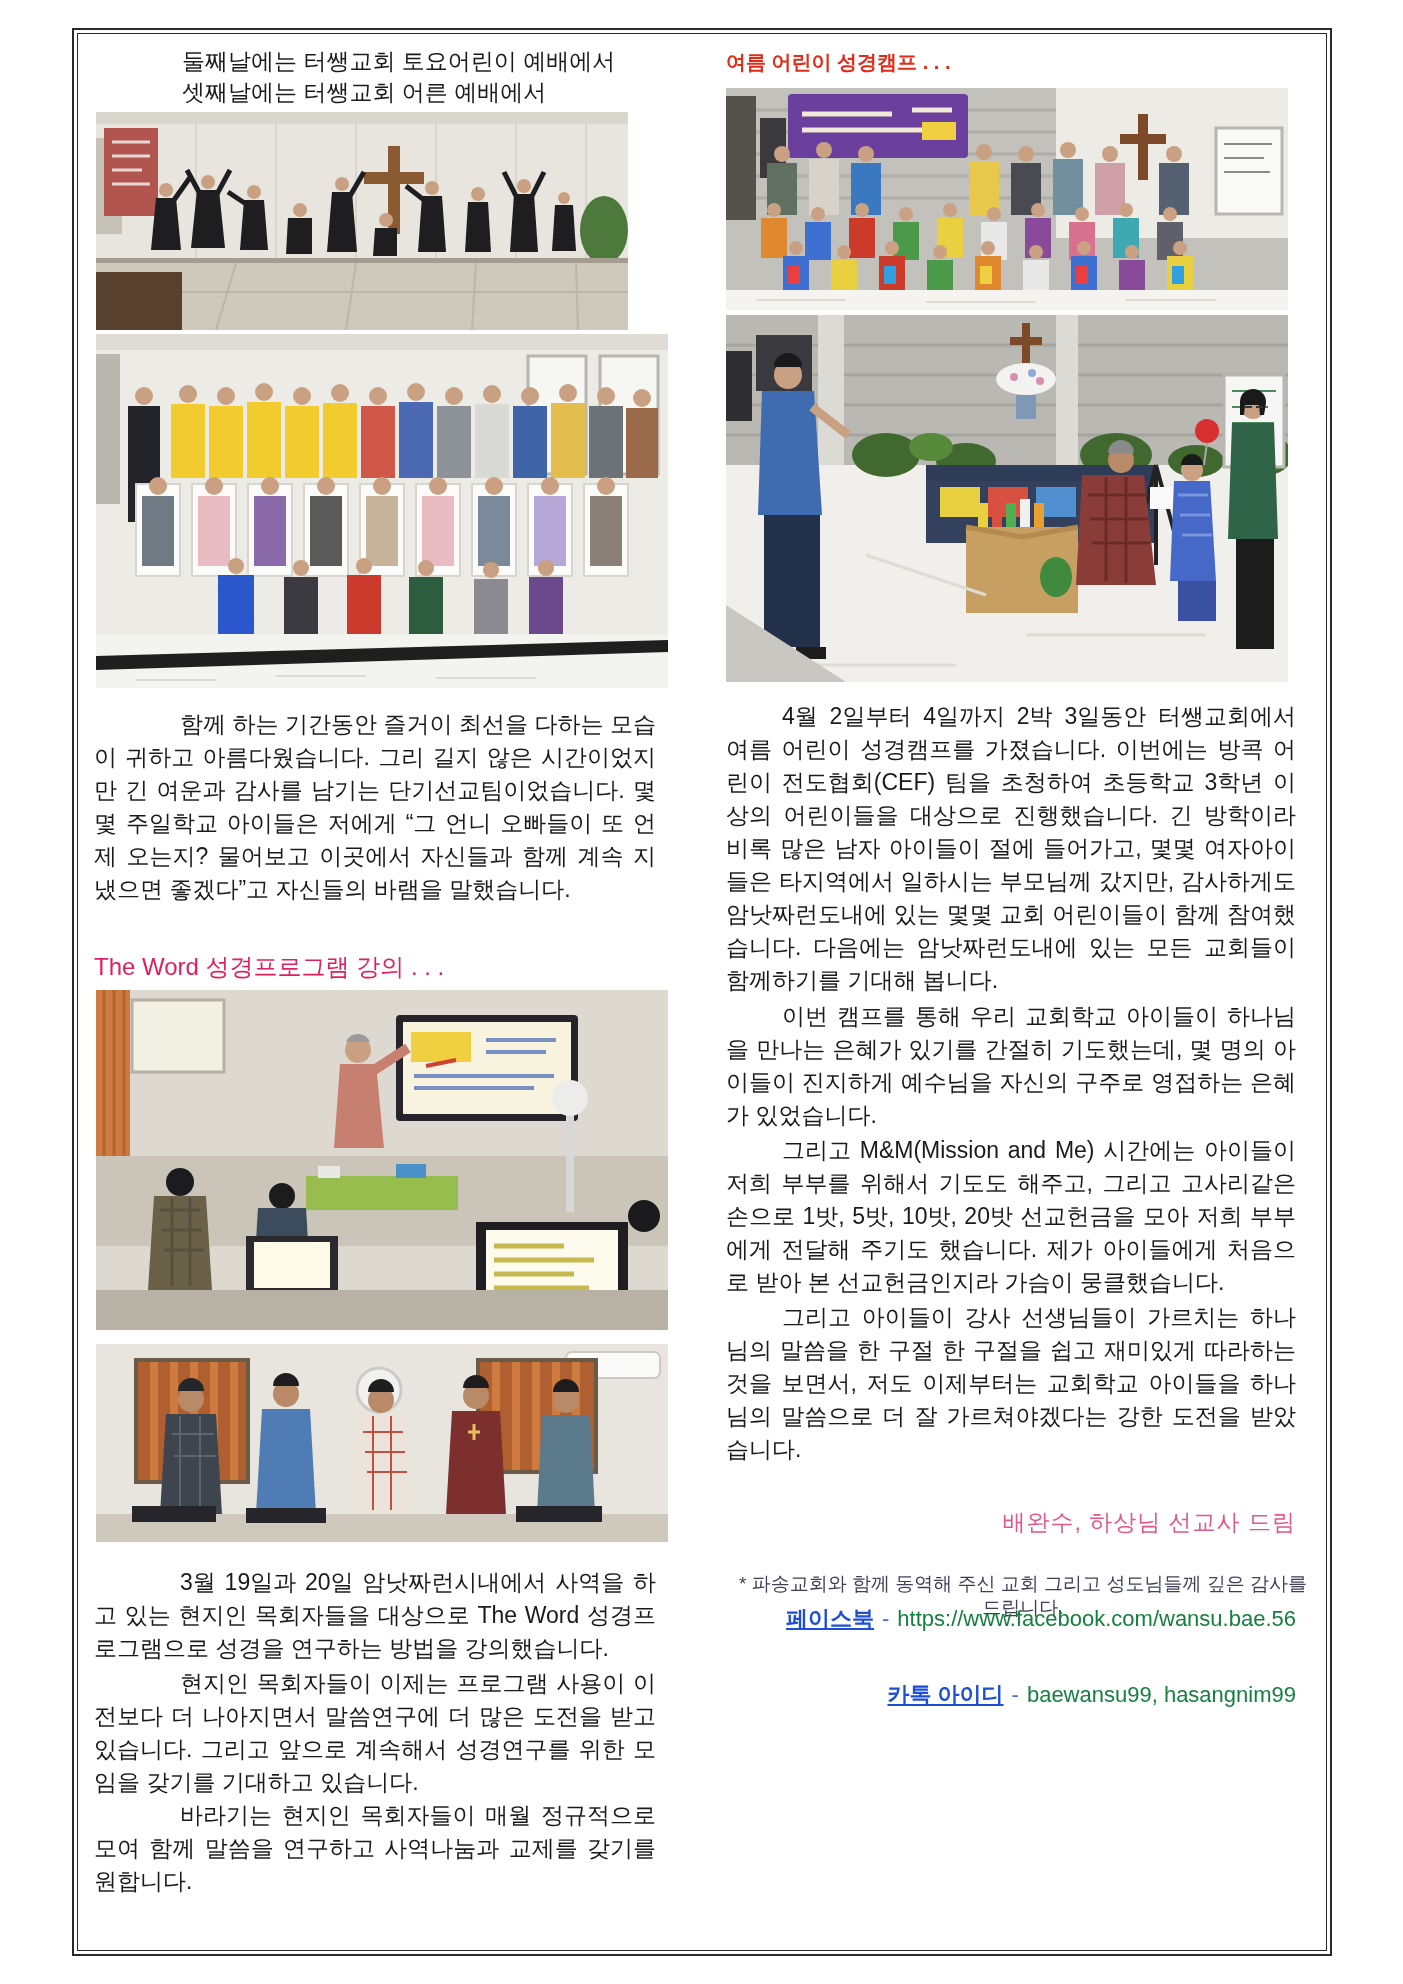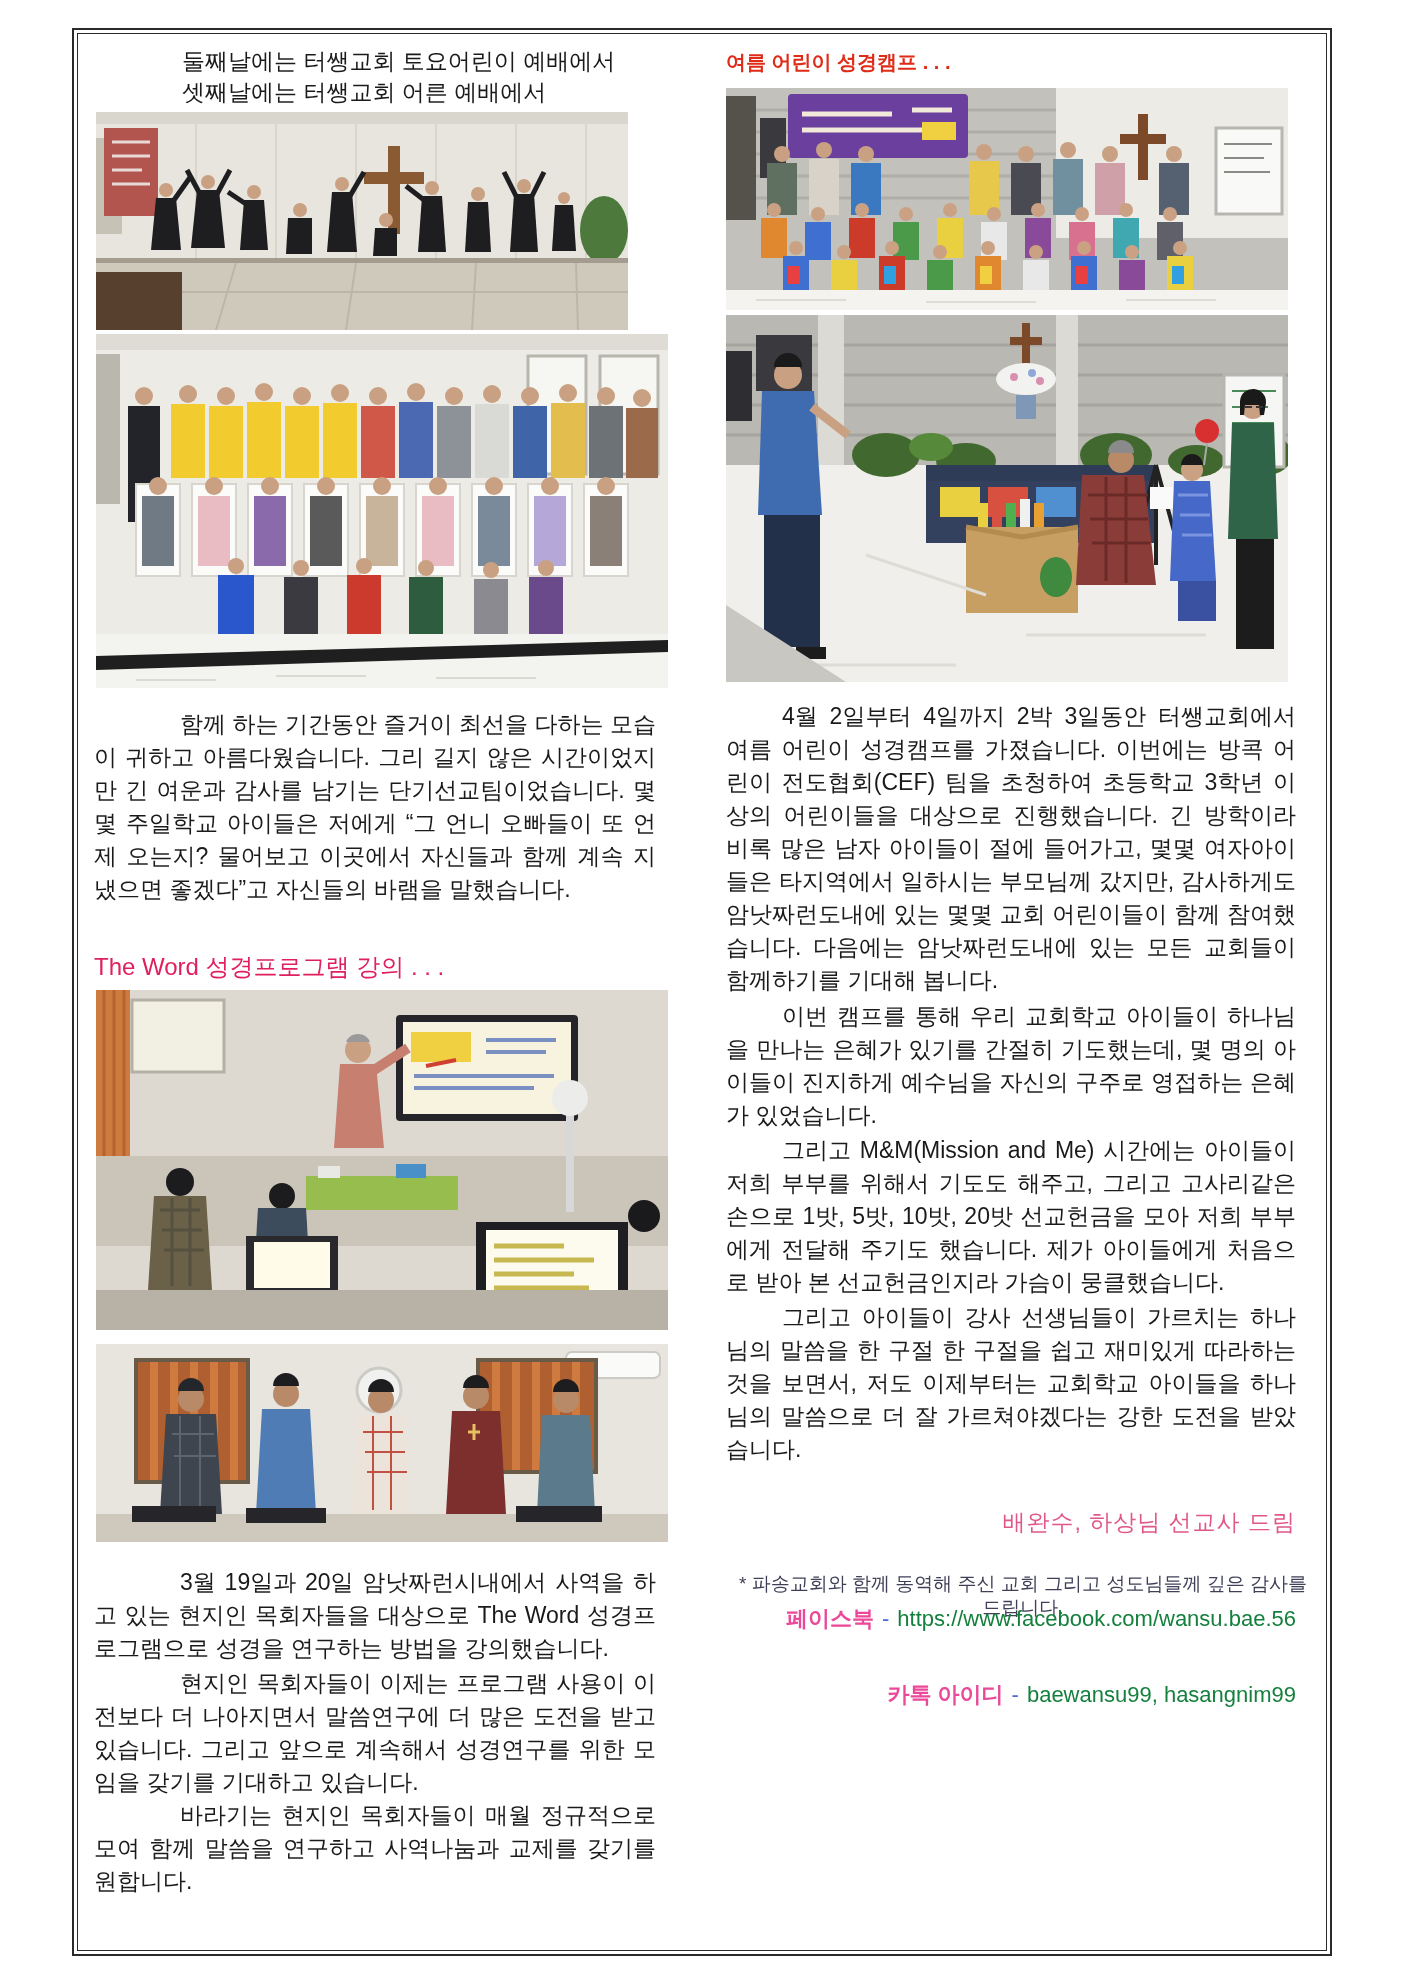--- a/index.html
+++ b/index.html
@@ -16,21 +16,21 @@
   .ind-l{text-indent:86px;}
   .ind-r{text-indent:56px;}
   .intro{line-height:31px;padding-left:88px;}
   .h-pink{color:#e0205e;font-weight:normal;font-size:24px;}
   .h-red{color:#df2c18;font-weight:bold;font-size:20px;}
   .photo{position:absolute;overflow:hidden;background:#ddd;}
   .photo svg{display:block;width:100%;height:100%;}
   .signature{color:#e0588a;text-align:right;font-size:23px;letter-spacing:1px;}
   .note{color:#3f3f58;font-size:19px;text-align:center;line-height:24px;}
   .contact{font-size:22px;text-align:center;line-height:30px;}
-  .contact .lbl{color:#ec4899;font-weight:bold;}
+  .contact .lbl{color:#1d4ed8;font-weight:bold;text-decoration:underline;}
   .contact .val{color:#15803d;}
   .contact .sep{color:#4a6ad8;margin:0 8px;}
   .kakao{text-align:right;padding-right:2px;}
 </style>
 </head>
 <body>
 
 <div class="frame"></div>
 
 <div class="blk lcol intro" style="top:46px;">

